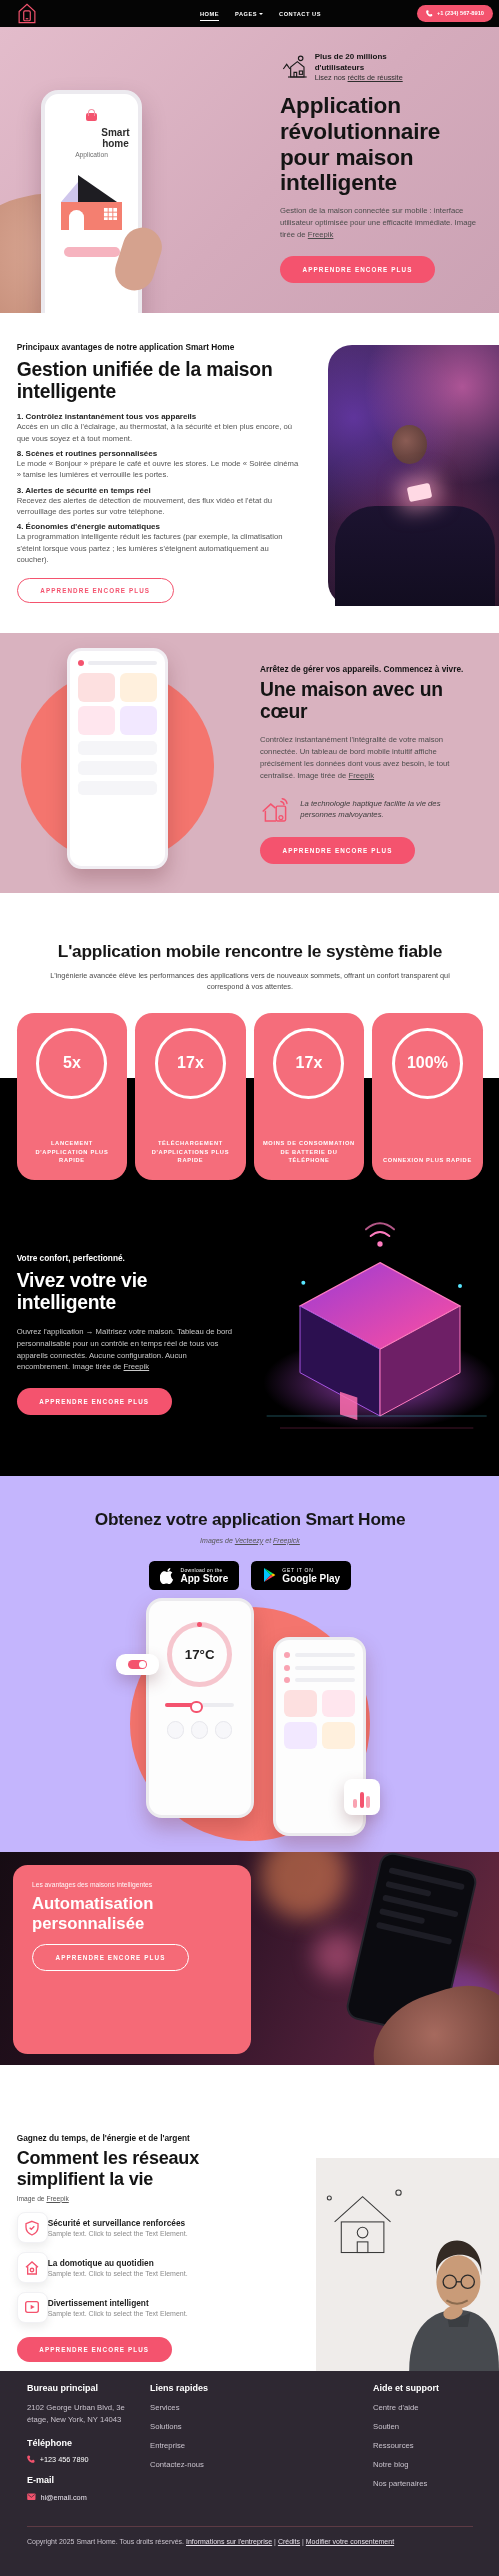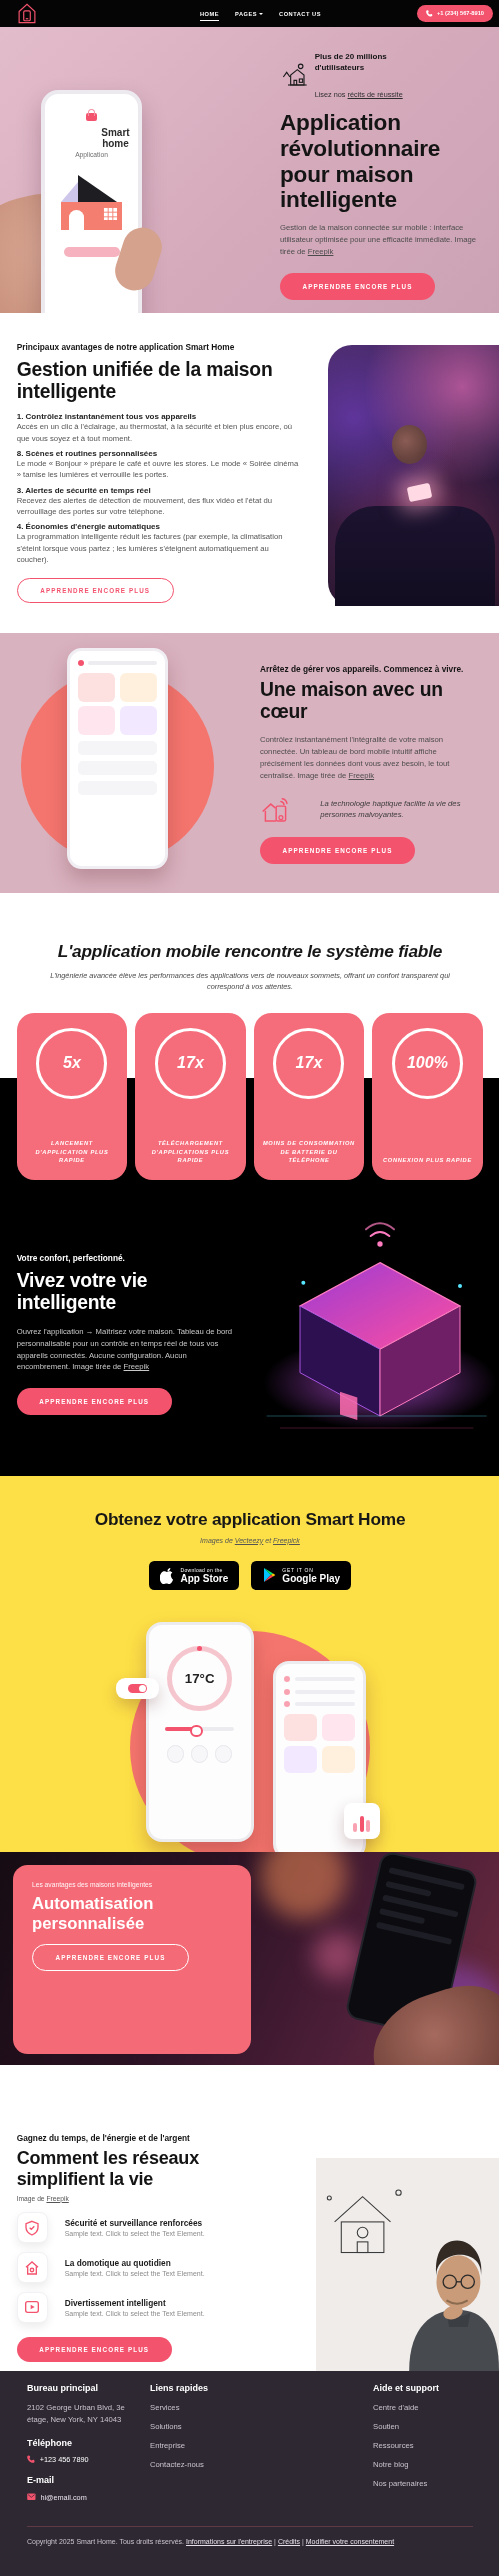--- a/index.html
+++ b/index.html
@@ -56,21 +56,21 @@
   .mini-roof-r{position:absolute;left:21px;top:0;width:0;height:0;border-bottom:27px solid #1e1d22;border-right:39px solid transparent;}
   .mini-body{position:absolute;left:4px;top:27px;width:61px;height:28px;background:#f47f70;}
   .mini-door{position:absolute;left:12px;top:35px;width:14.7px;height:20px;background:#fff;border-radius:7.3px 7.3px 0 0;}
   .mini-window{position:absolute;right:9.3px;top:32px;width:13.3px;height:13.3px;background:#fff;
                background-image:linear-gradient(#f47f70 0.7px,transparent 0.7px),linear-gradient(90deg,#f47f70 0.7px,transparent 0.7px);
                background-size:4.7px 4.7px;}
   .mini-btn{width:56px;height:10px;border-radius:5.3px;background:#f6b3bf;margin:16px auto 0;}
   .hero-right{position:absolute;left:280px;top:24px;width:208px;}
   .badge{display:flex;gap:6.7px;align-items:center;}
   .badge-txt{font-size:8px;font-weight:bold;line-height:1.4;color:#141414;}
-  .badge-link{font-size:7.3px;color:#2e2e2e;margin-top:17px;font-weight:normal;}
+  .badge-link{font-size:7.3px;color:#2e2e2e;margin-top:0;font-weight:normal;}
   .hero .h1{margin-top:10.7px;}
   .hero-desc{margin-top:9.3px;width:200px;}
   .hero .btn{margin-top:14.7px;}
 
   
   .features{height:320px;background:#fff;}
   .feat-left{position:absolute;left:16.7px;top:29px;width:285px;}
   .feat-left .h2{margin-top:6.7px;width:280px;}
   .feat-items{margin-top:9.3px;}
   .feat-item-title{font-size:8px;font-weight:bold;color:#232323;margin-top:4.7px;}
@@ -98,53 +98,53 @@
   .hp-dot{width:6px;height:6px;border-radius:50%;background:var(--accent);}
   .hp-bar{height:4px;border-radius:2px;background:#ececf1;flex:1;}
   .hp-grid{display:grid;grid-template-columns:1fr 1fr;gap:4.7px;}
   .hp-tile{height:29px;border-radius:6px;}
   .t1{background:#fde0e0;} .t2{background:#fff0dd;} .t3{background:#ffe6ee;} .t4{background:#f2e8ff;}
   .hp-row{height:14.7px;border-radius:4.7px;background:#f5f5f8;margin-top:5.3px;}
   .heart-right{position:absolute;left:260px;top:31px;width:224px;}
   .heart-right .h2{margin-top:5.3px;width:200px;}
   .heart-desc{margin-top:10.7px;width:220px;}
   .heart-note{display:flex;gap:9.3px;align-items:center;margin-top:12px;}
-  .heart-note-text{font-size:7.7px;line-height:1.5;color:#3c3c3c;font-style:italic;width:147px;margin-left:20px;}
+  .heart-note-text{font-size:7.7px;line-height:1.5;color:#3c3c3c;font-style:italic;width:147px;}
   .heart-right .btn{margin-top:12px;}
 
   
-  .stats{height:293px;background:linear-gradient(to bottom,#fff 0,#fff 185px,#000 185px,#000 100%);font-style:italic;}
+  .stats{height:293px;background:linear-gradient(to bottom,#fff 0,#fff 185px,#000 185px,#000 100%);}
   .stats-title{text-align:center;padding-top:48px;font-size:17.3px;font-weight:bold;letter-spacing:-0.2px;}
   .stats-sub{width:400px;margin:9.3px auto 0;text-align:center;font-size:7.3px;line-height:1.5;color:#4a4a4a;}
   .cards{position:absolute;left:16.7px;top:120px;width:466px;display:flex;gap:8px;}
   .stat-card{flex:1;height:167px;background:var(--card-pink);border-radius:17.3px;display:flex;flex-direction:column;align-items:center;}
   .stat-ring{width:71px;height:71px;border:3.3px solid #fff;border-radius:50%;margin-top:14.7px;
              display:flex;align-items:center;justify-content:center;}
   .stat-value{font-size:16px;font-weight:bold;color:#fff;}
   .stat-label{margin-top:auto;margin-bottom:14.7px;padding:0 8px;text-align:center;color:#fff;
               font-size:5.7px;font-weight:bold;letter-spacing:0.7px;line-height:1.55;}
 
   
   .smartlife{height:290px;background:#000;}
   .smart-left{position:absolute;left:16.7px;top:67px;width:224px;}
   .smart-left .eyebrow{color:#fff;}
   .smart-left .h2{color:#fff;margin-top:6.7px;width:173px;}
   .smart-desc{margin-top:12px;color:#c9c9c9;width:220px;}
   .smart-left .btn{margin-top:14.7px;}
   .smart-art{position:absolute;right:0;top:30px;width:260px;height:240px;}
 
   
-  .getapp{height:376px;background:#fde047;}
+  .getapp{height:376px;background:#c4b5fd;}
   .getapp-title{text-align:center;padding-top:33px;font-size:17.3px;font-weight:bold;letter-spacing:-0.2px;}
   .credit{text-align:center;margin-top:6.7px;font-size:7px;font-style:italic;color:#555;}
   .badges{display:flex;justify-content:center;gap:12px;margin-top:17.3px;}
   .store-badge{height:29px;background:#000;border-radius:5.3px;display:flex;align-items:center;gap:6px;padding:0 10.7px;cursor:pointer;}
   .store-small{font-size:5px;color:#fff;letter-spacing:0.3px;}
   .store-big{font-size:10px;color:#fff;font-weight:bold;margin-top:0.7px;}
-  .ga-art{position:absolute;left:127px;top:146px;width:246px;height:246px;}
+  .ga-art{position:absolute;left:127px;top:122px;width:246px;height:246px;}
   .ga-circle{position:absolute;left:3.3px;top:9.3px;width:240px;height:234px;border-radius:50%;background:var(--coral);}
   .ga-phone{background:#fdfdfd;border:3.3px solid #ecebee;border-radius:16px;box-shadow:0 10.7px 20px rgba(120,40,40,.28);position:absolute;}
   .ga-phone-l{left:18.7px;top:0;width:108px;height:220px;padding:17.3px 10.7px;}
   .dial{width:65px;height:65px;border-radius:50%;border:5.3px solid #f6c6ce;margin:4px auto 0;display:flex;align-items:center;justify-content:center;position:relative;}
   .dial::after{content:"";position:absolute;top:-5.3px;left:50%;width:5.3px;height:5.3px;margin-left:-2.7px;border-radius:50%;background:var(--accent);}
   .dial-val{font-size:13.3px;font-weight:bold;color:#222;}
   .slider{width:69px;height:3.3px;background:#ececf0;border-radius:2px;margin:16px auto 0;position:relative;}
   .slider::before{content:"";position:absolute;left:0;top:0;height:3.3px;width:29px;border-radius:2px;background:var(--accent);}
   .slider::after{content:"";position:absolute;left:25px;top:-2.7px;width:8.7px;height:8.7px;border-radius:50%;background:#fff;border:2px solid var(--accent);}
   .rbtns{display:flex;justify-content:center;gap:6.7px;margin-top:14.7px;}
@@ -180,21 +180,21 @@
   .auto-title{font-size:16.7px;font-weight:bold;color:#fff;line-height:1.2;margin-top:5.3px;}
   .auto-desc{font-size:8px;line-height:1.55;color:rgba(255,255,255,.93);margin-top:8.7px;}
   .auto-card .btn{margin-top:10.7px;}
 
   
   .networks{height:306px;background:#fff;}
   .net-left{position:absolute;left:16.7px;top:68px;width:286px;}
   .net-left .h2{margin-top:5.3px;width:213px;font-size:18px;}
   .net-credit{margin-top:5.3px;font-size:6.7px;color:#555;}
   .net-items{margin-top:10.7px;}
-  .net-item{display:flex;gap:17px;align-items:center;margin-bottom:8.7px;width:280px;}
+  .net-item{display:flex;gap:0;align-items:center;margin-bottom:8.7px;width:280px;}
   .net-iconbox{width:31px;height:31px;border-radius:8px;background:#fff;border:0.7px solid #f1f1f4;
                box-shadow:0 4px 9.3px rgba(0,0,0,.08);display:flex;align-items:center;justify-content:center;flex-shrink:0;}
   .net-item-title{font-size:8.3px;font-weight:bold;color:#1c1c1c;}
   .net-item-text{font-size:7px;color:#8b8b8b;margin-top:2px;}
   .net-left .btn{margin-top:5.3px;height:25px;}
   .net-img{position:absolute;left:316px;top:93px;width:183px;height:213px;background:#efecea;overflow:hidden;}
 
   
   .footer{height:205px;background:var(--footer-bg);}
   .fcol{position:absolute;top:12px;}

